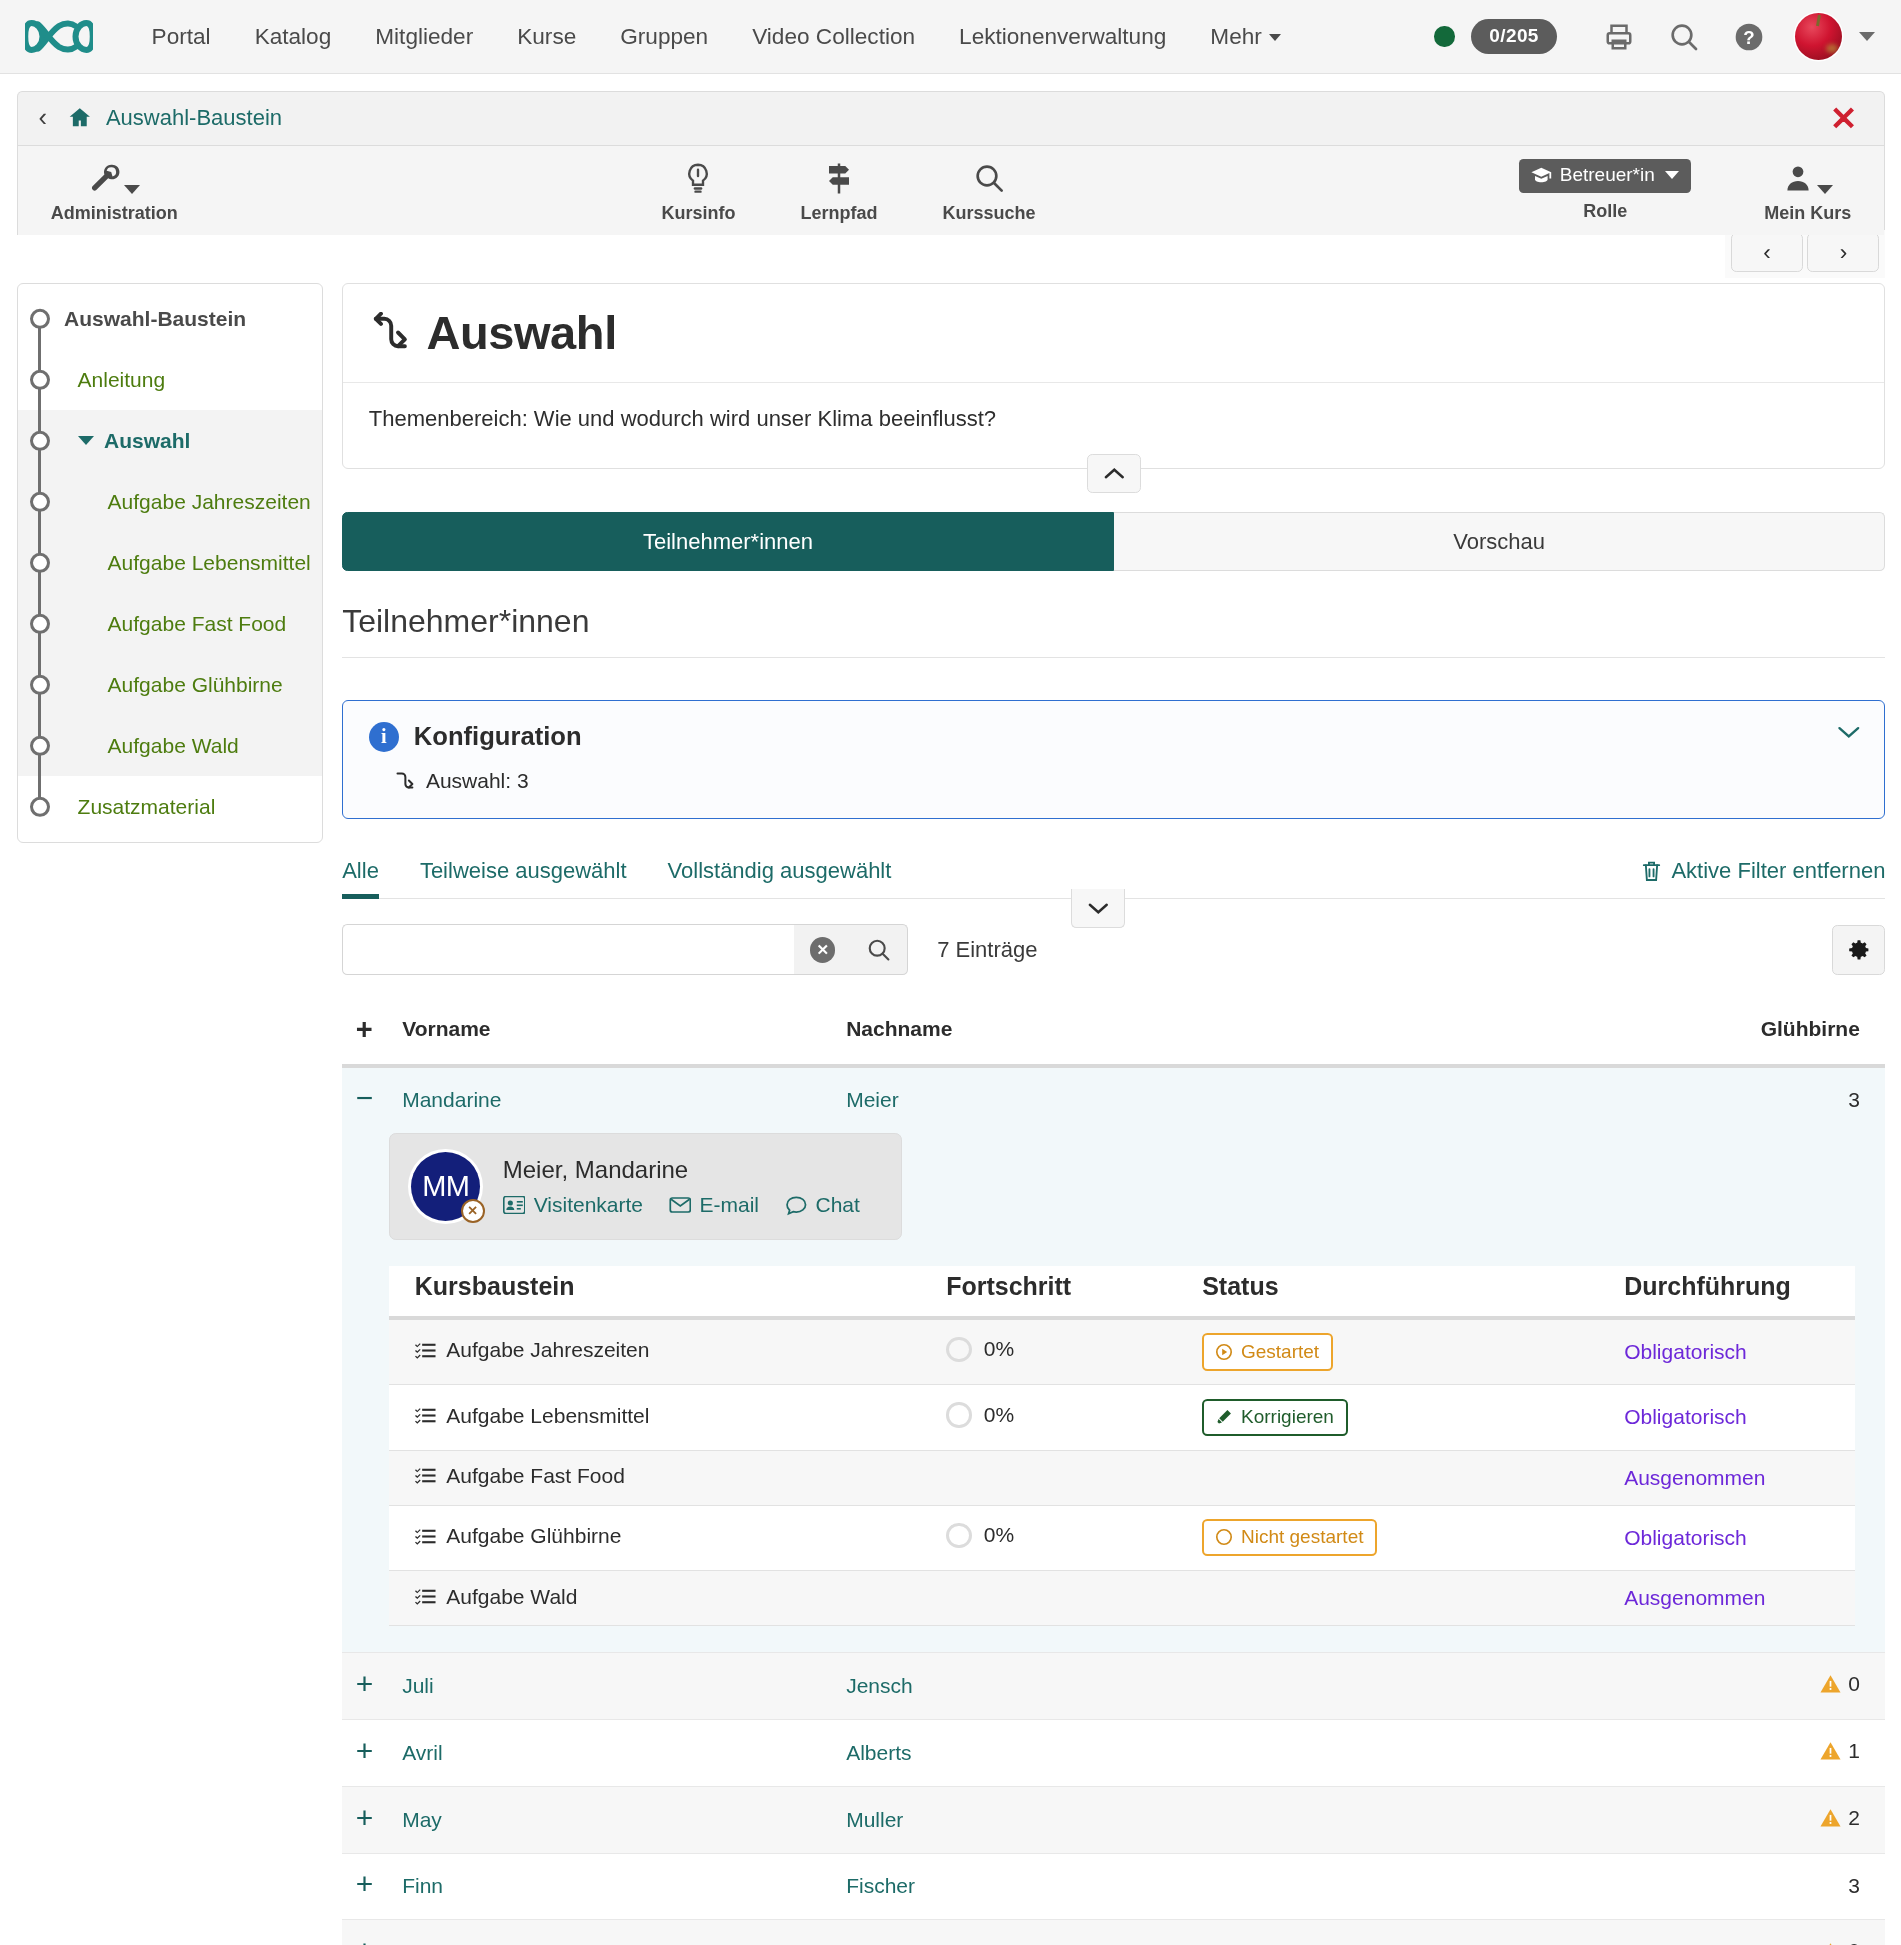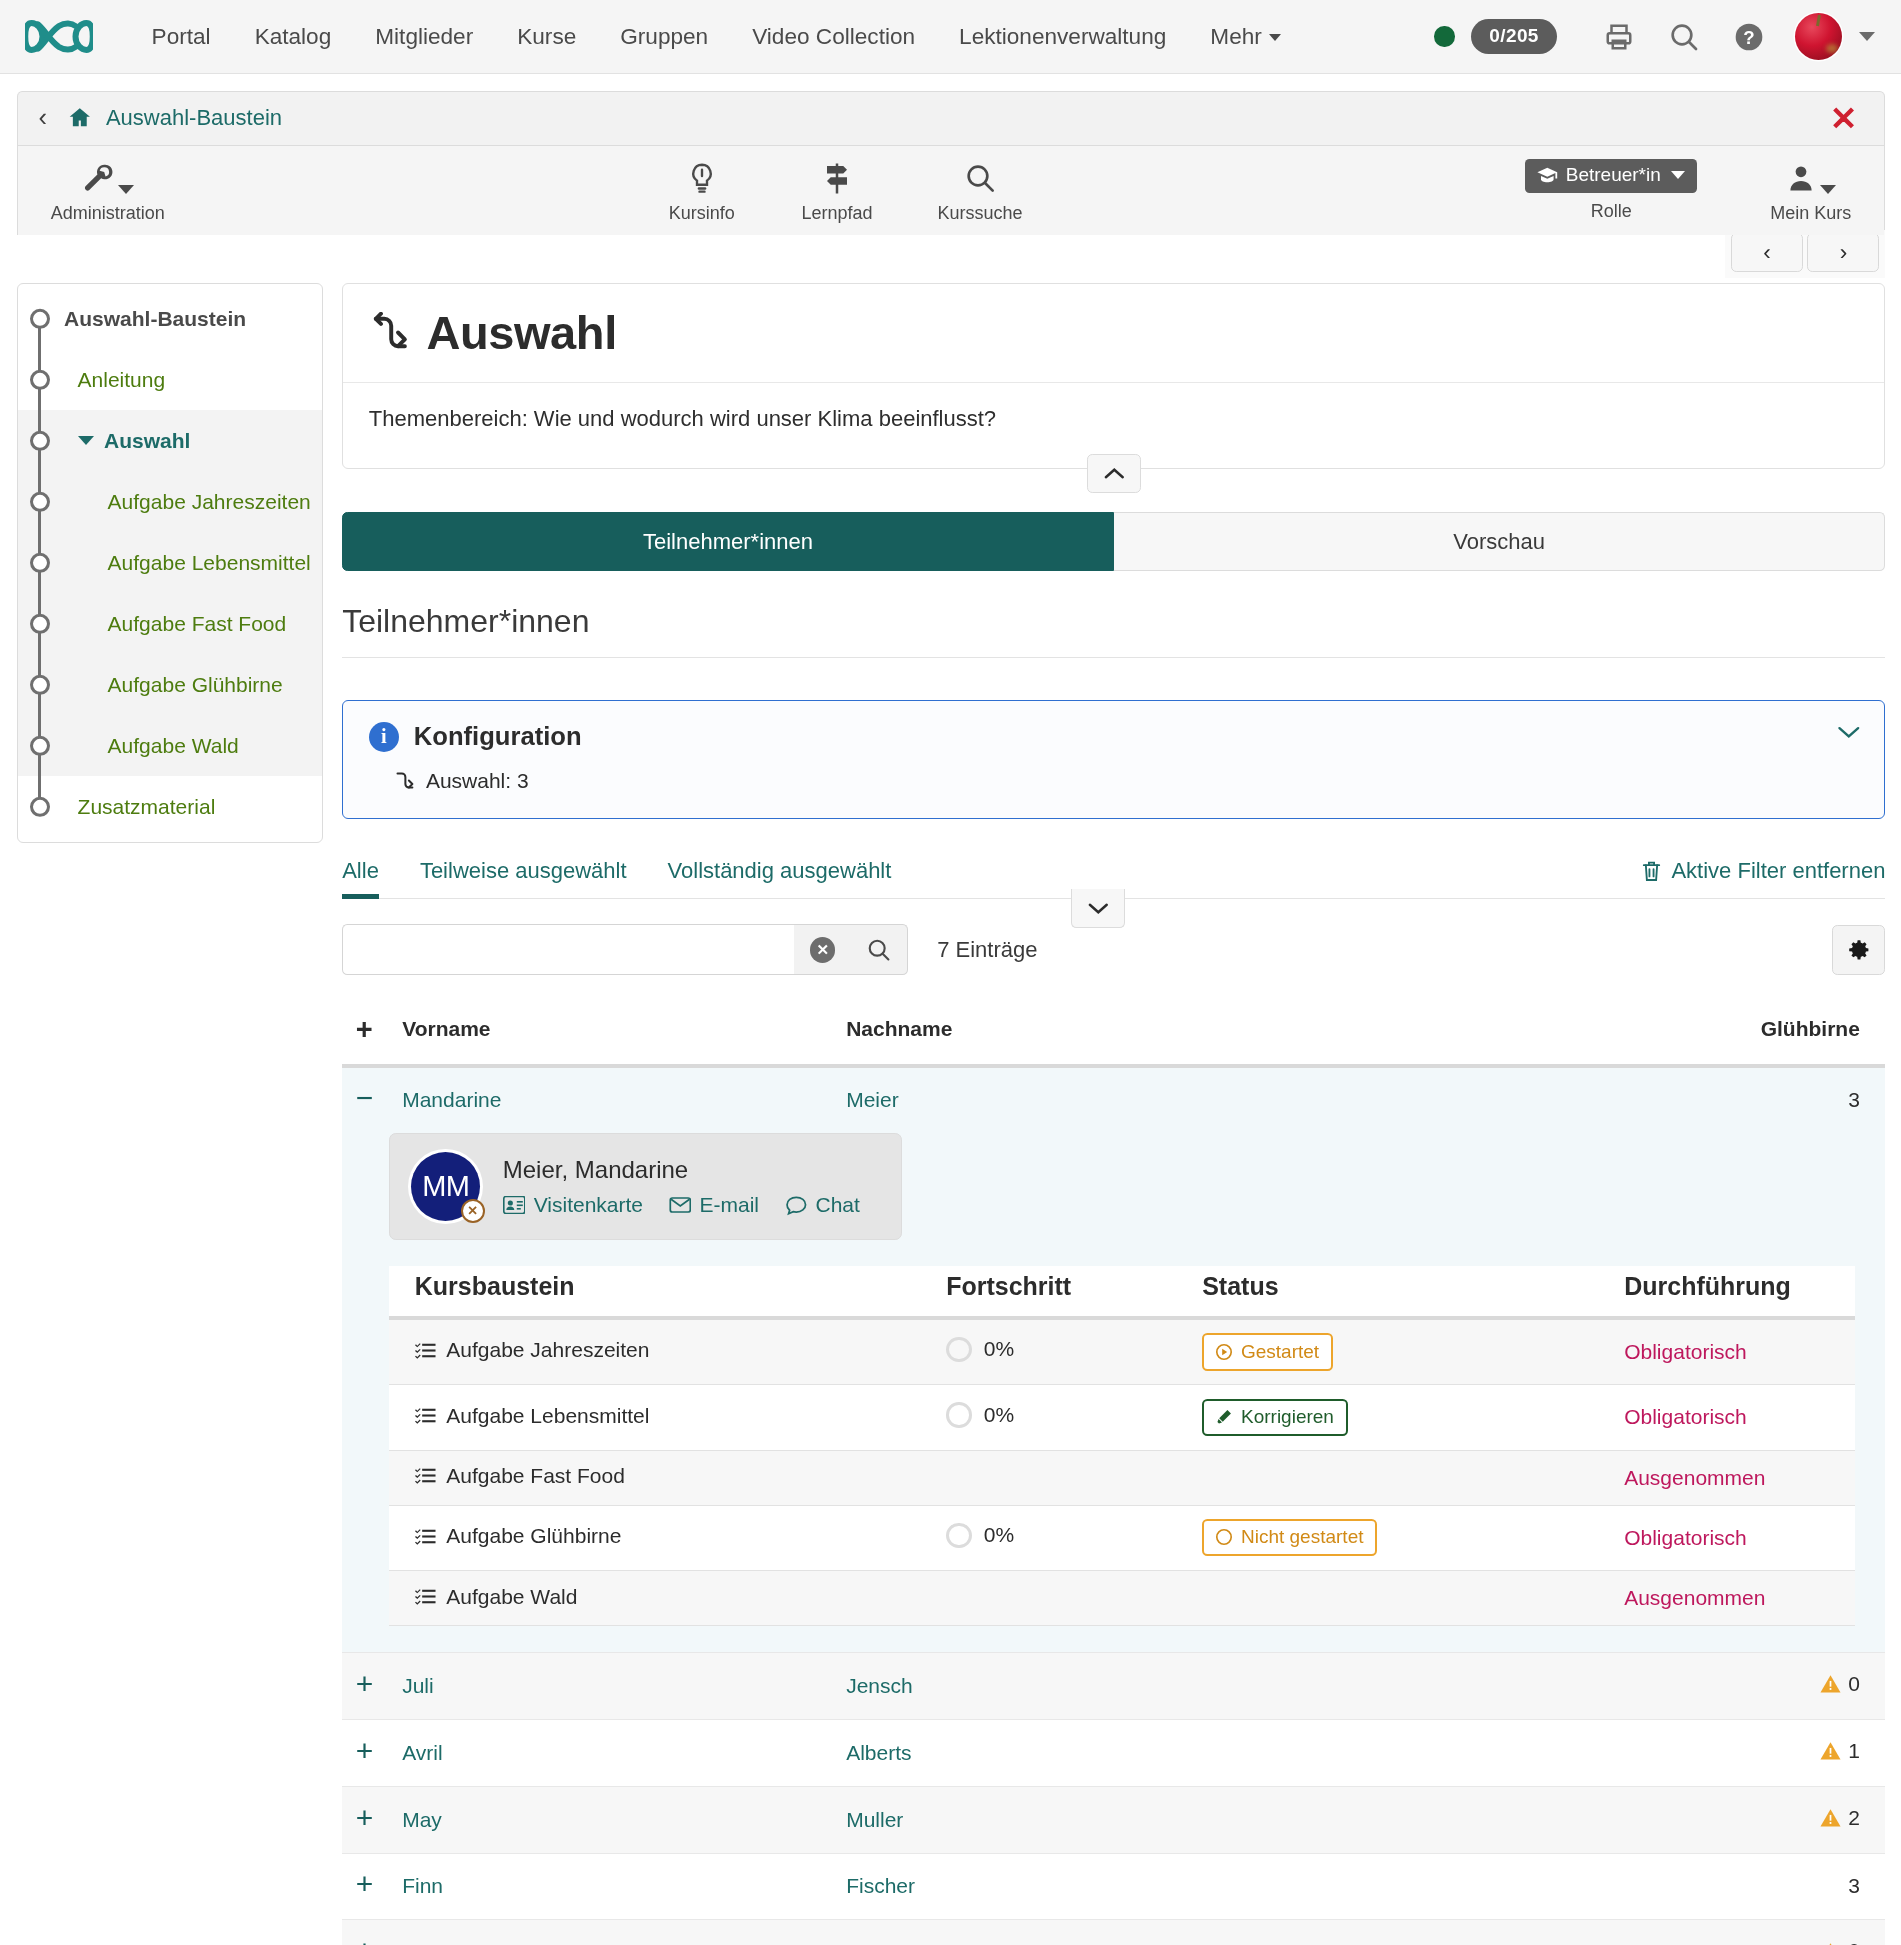--- a/index.html
+++ b/index.html
@@ -137,21 +137,21 @@
     min-height: 81px;
     position: relative;
   }
   .tb-item {
     display: flex; flex-direction: column; align-items: center;
     cursor: pointer;
     padding: 3px 10.5px 0 10.5px;
     min-width: 90px;
   }
   .tb-icon { height: 38px; display: flex; align-items: center; justify-content: center; color: #4a4a4a; }
-  .tb-label { font-size: 18px; color: #4a4a4a; margin-top: 6px; white-space: nowrap; }
+  .tb-label { font-size: 18px; color: #4a4a4a; margin-top: 6px; white-space: nowrap; font-weight: bold; }
   .tb-left { display: flex; align-items: flex-start; }
   .tb-center { display: flex; align-items: flex-start; gap: 44px; margin: 0 auto; }
   .tb-right { display: flex; align-items: flex-start; gap: 52px; }
   .role-pill {
     background: #5c5c5c; color: #ffffff;
     border-radius: 4.5px;
     font-size: 19px;
     padding: 5.3px 12px 6.8px 10.5px;
     display: flex; align-items: center; gap: 7.5px;
     white-space: nowrap;
@@ -480,21 +480,21 @@
     border: 3px solid #dcdcdc; box-sizing: border-box;
   }
   .chip {
     display: inline-flex; align-items: center; gap: 8.3px;
     border-radius: 5.3px; padding: 5.3px 12px 6px 10.5px;
     font-size: 19px;
     background: #ffffff;
   }
   .chip.amber { border: 2.3px solid #eda52c; color: #d18a16; }
   .chip.green { border: 2.3px solid #1f5c2b; color: #1f5c2b; }
-  .durch { color: #be185d; }
+  .durch { color: #6d28d9; }
 
   svg { display: block; }
 </style>
 </head>
 <body>
 
 <div class="navbar">
   <div class="brand-logo">
     <svg width="68" height="39" viewBox="0 0 90 52">
       <path d="M23 26c0-11 -8-18 -14.5-18S0 15 0 26s2 18 8.5 18S23 37 23 26z" fill="none" stroke="#1f8d8a" stroke-width="8"></path>

